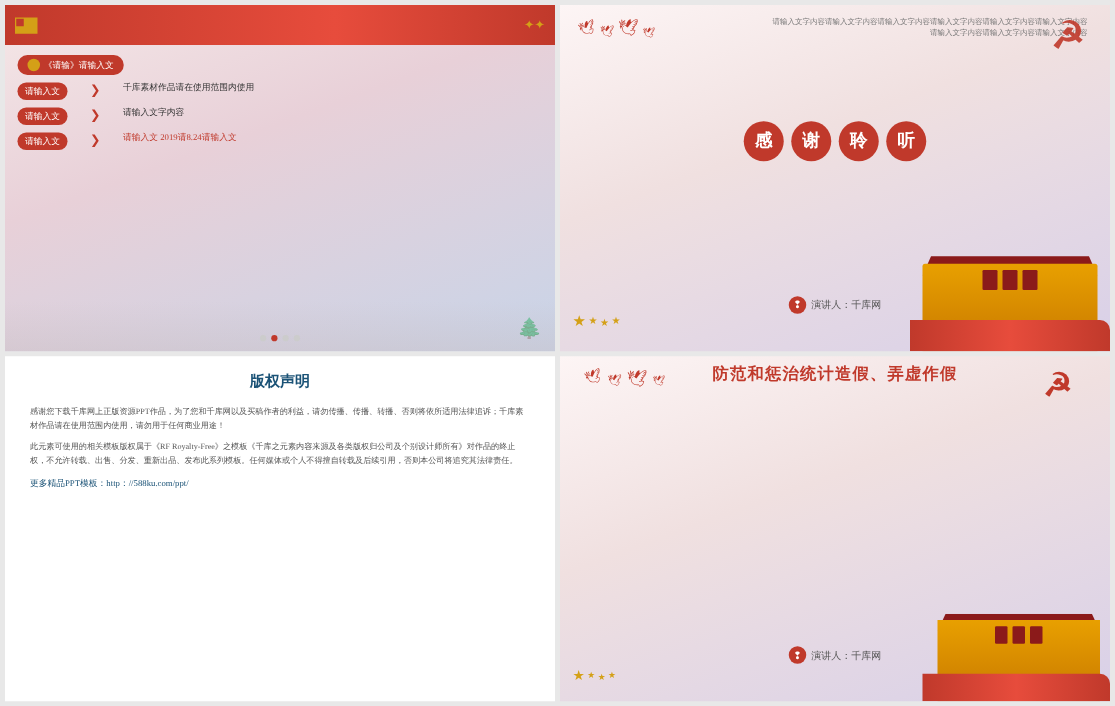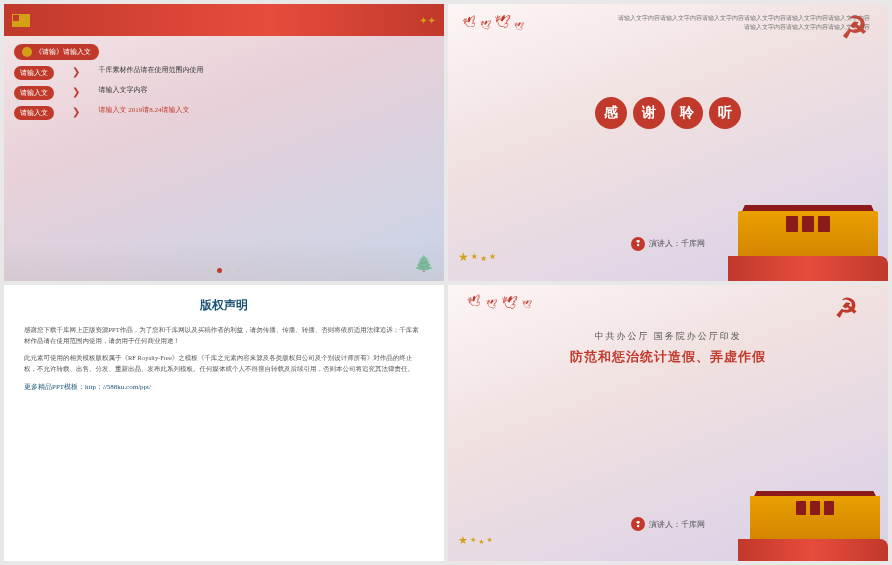--- a/index.html
+++ b/index.html
@@ -423,21 +423,20 @@
 
   <div class="slide4-birds">
     <span style="font-size:11px;color:#c0392b;transform:rotate(-15deg);">🕊</span>
     <span style="font-size:9px;color:#c0392b;margin-top:4px;">🕊</span>
     <span style="font-size:13px;color:#c0392b;">🕊</span>
     <span style="font-size:8px;color:#c0392b;margin-top:5px;">🕊</span>
   </div>
 
   <div class="slide4-hammer">☭</div>
 
-  <div class="slide4-subtitle">中共办公厅 国务院办公厅印发</div>
 
   <div class="slide4-main-title">
     <div>防范和惩治统计造假、弄虚作假</div>
   </div>
 
   <div class="slide4-speaker">
     <div class="speaker-icon" style="width:14px;height:14px;border-radius:50%;background:#c0392b;color:white;display:flex;align-items:center;justify-content:center;font-size:8px;">❢</div>
     <span>演讲人：千库网</span>
   </div>
 

